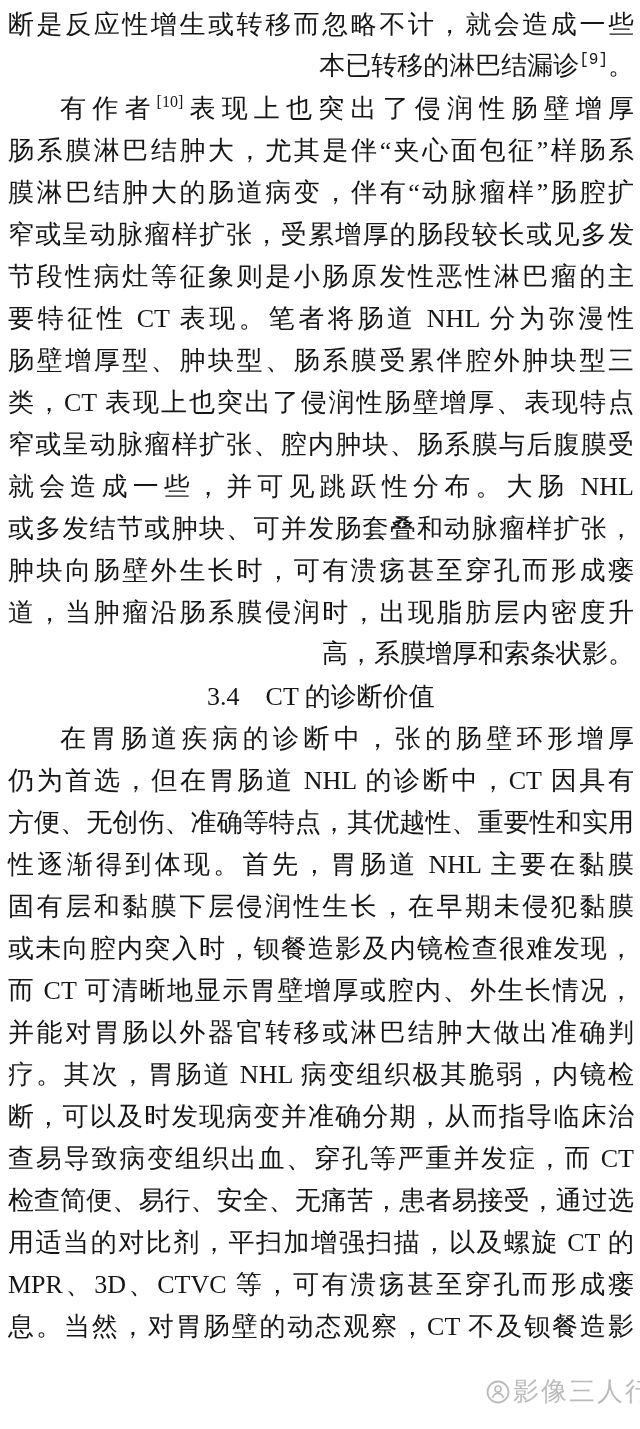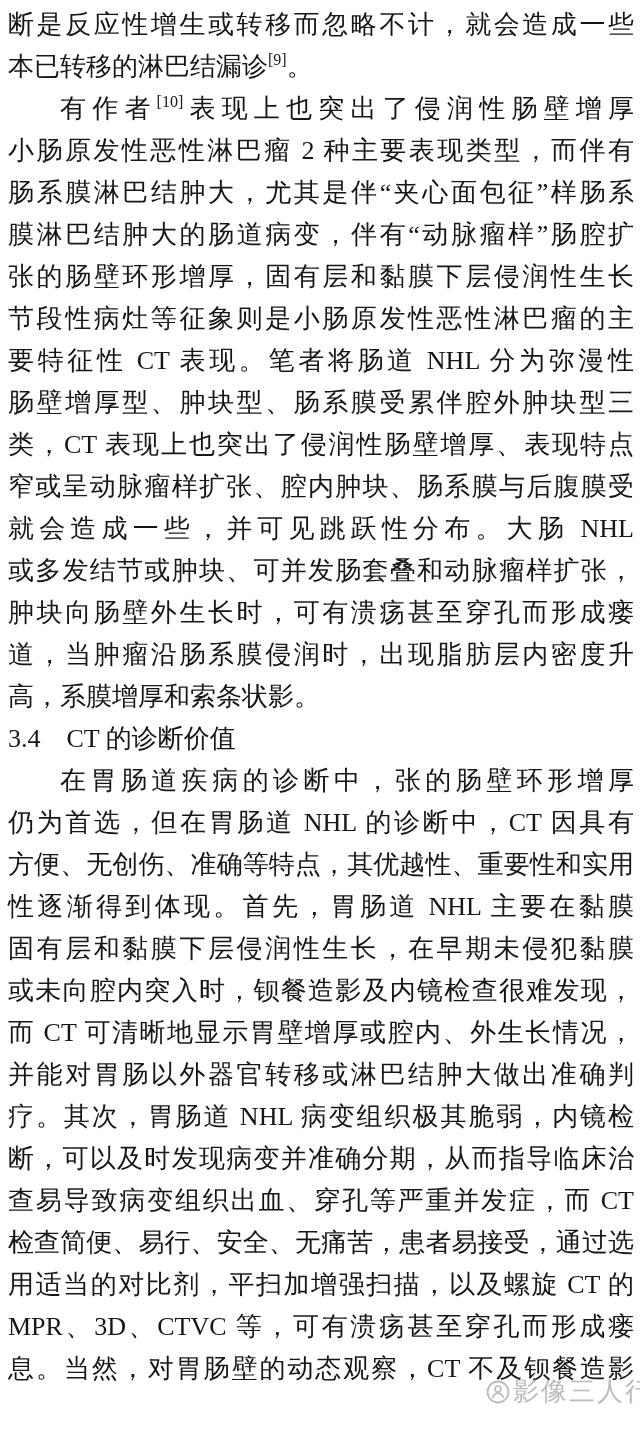--- a/index.html
+++ b/index.html
@@ -40,25 +40,26 @@
   .line.jp {
     text-align: justify;
     text-align-last: justify;
     -moz-text-align-last: justify;
     text-justify: inter-character;
     white-space: normal;
     text-indent: 2em;
   }
   
   .line.p {
-    text-align: left;
+    text-align: right;
+    font-family: Liberation Mono, monospace;
   }
   
   .line.h {
-    text-align: left;
+    text-align: center;
   }
   .line sup {
     font-size: 16px;
     line-height: 0;
     vertical-align: 10px;
     letter-spacing: 0;
   }
   .watermark {
     position: absolute;
     left: 486px;
@@ -87,24 +88,23 @@
   }
 </style>
 </head>
 <body>
 
 <div class="page">
   <div>
       <div class="line j"><span>断是反应性增生或转移而忽略不计，就会造成一些</span></div>
       <div class="line p"><span>本已转移的淋巴结漏诊</span><sup>[9]</sup><span>。</span></div>
       <div class="line jp"><span>有作者</span><sup>[10]</sup><span>表现上也突出了侵润性肠壁增厚</span></div>
-      <div class="line j"><span>小肠原发性恶性淋巴瘤 2 种主要表现类型，而伴有</span></div>
       <div class="line j"><span>肠系膜淋巴结肿大，尤其是伴“夹心面包征”样肠系</span></div>
       <div class="line j"><span>膜淋巴结肿大的肠道病变，伴有“动脉瘤样”肠腔扩</span></div>
-      <div class="line j"><span>张的肠壁环形增厚，固有层和黏膜下层侵润性生长</span></div>
+      <div class="line j"><span>窄或呈动脉瘤样扩张，受累增厚的肠段较长或见多发</span></div>
       <div class="line j"><span>节段性病灶等征象则是小肠原发性恶性淋巴瘤的主</span></div>
       <div class="line j"><span>要特征性 CT 表现。笔者将肠道 NHL 分为弥漫性</span></div>
       <div class="line j"><span>肠壁增厚型、肿块型、肠系膜受累伴腔外肿块型三</span></div>
       <div class="line j"><span>类，CT 表现上也突出了侵润性肠壁增厚、表现特点</span></div>
       <div class="line j"><span>窄或呈动脉瘤样扩张、腔内肿块、肠系膜与后腹膜受</span></div>
       <div class="line j"><span>就会造成一些，并可见跳跃性分布。大肠 NHL</span></div>
       <div class="line j"><span>或多发结节或肿块、可并发肠套叠和动脉瘤样扩张，</span></div>
       <div class="line j"><span>肿块向肠壁外生长时，可有溃疡甚至穿孔而形成瘘</span></div>
       <div class="line j"><span>道，当肿瘤沿肠系膜侵润时，出现脂肪层内密度升</span></div>
       <div class="line p"><span>高，系膜增厚和索条状影。</span></div>

